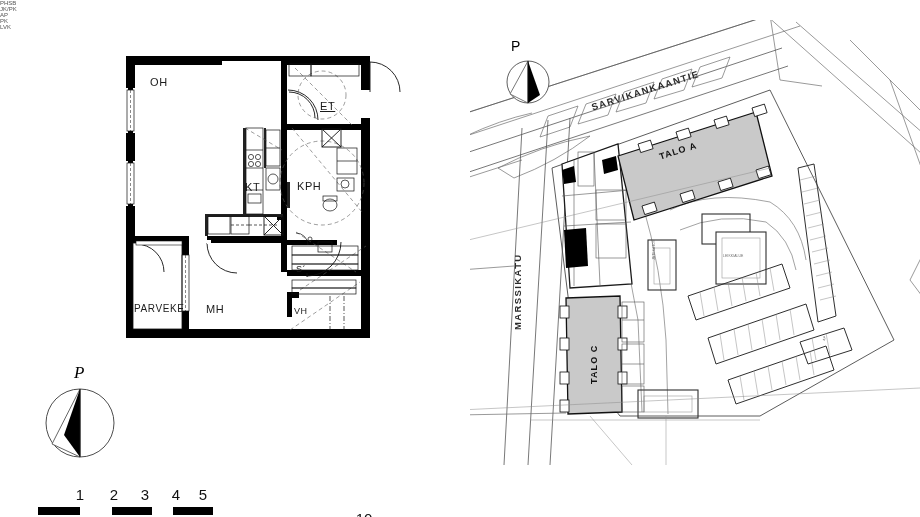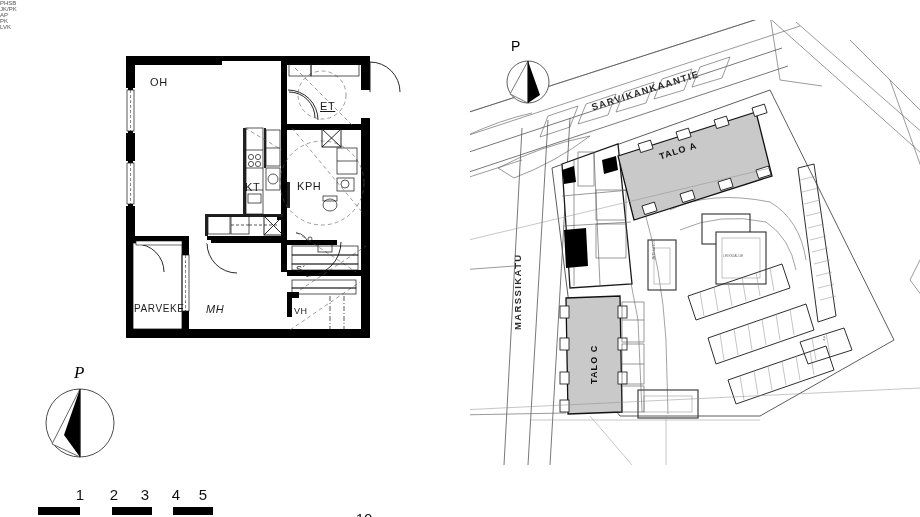--- a/index.html
+++ b/index.html
@@ -265,21 +265,21 @@
         <circle cx="310" cy="239" r="2"></circle>
       </g>
     </svg>
 
     <div class="rm" style="left:150px; top:76px;">OH</div>
     <div class="rm" style="left:320px; top:100px;text-decoration:underline;">ET</div>
     <div class="rm" style="left:297px; top:152px;margin-top:28px;">KPH</div>
     <div class="rm" style="left:245px; top:181px;">KT</div>
     <div class="rm rm-sm" style="left:296px; top:264px;">S´</div>
     <div class="rm rm-sm" style="left:294px; top:306px;">VH</div>
-    <div class="rm" style="left:206px; top:303px;font-style:italic;">MH</div>
+    <div class="rm" style="left:206px; top:303px;">MH</div>
     <div class="rm" style="left:134px; top:303px; font-size:10px;">PARVEKE</div>
 
     <div class="rm-xs" style="left:292px; top:67px;">PHSB</div>
     <div class="rm-xs" style="left:268px; top:133px;">JK/PK</div>
     <div class="rm-xs" style="left:212px; top:219px;">AP</div>
     <div class="rm-xs" style="left:268px; top:171px;">PK</div>
     <div class="rm-xs" style="left:340px; top:152px;">LVK</div>
   </div>
 
   <div class="compass" style="left:38px; top:365px; width:90px; height:100px;">

